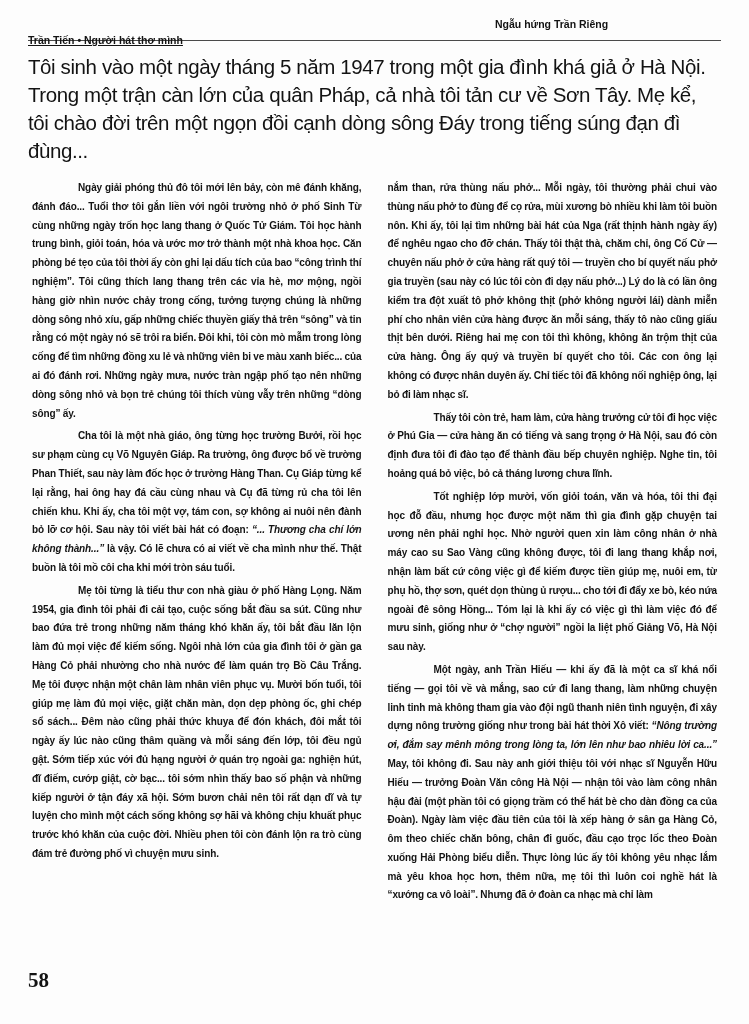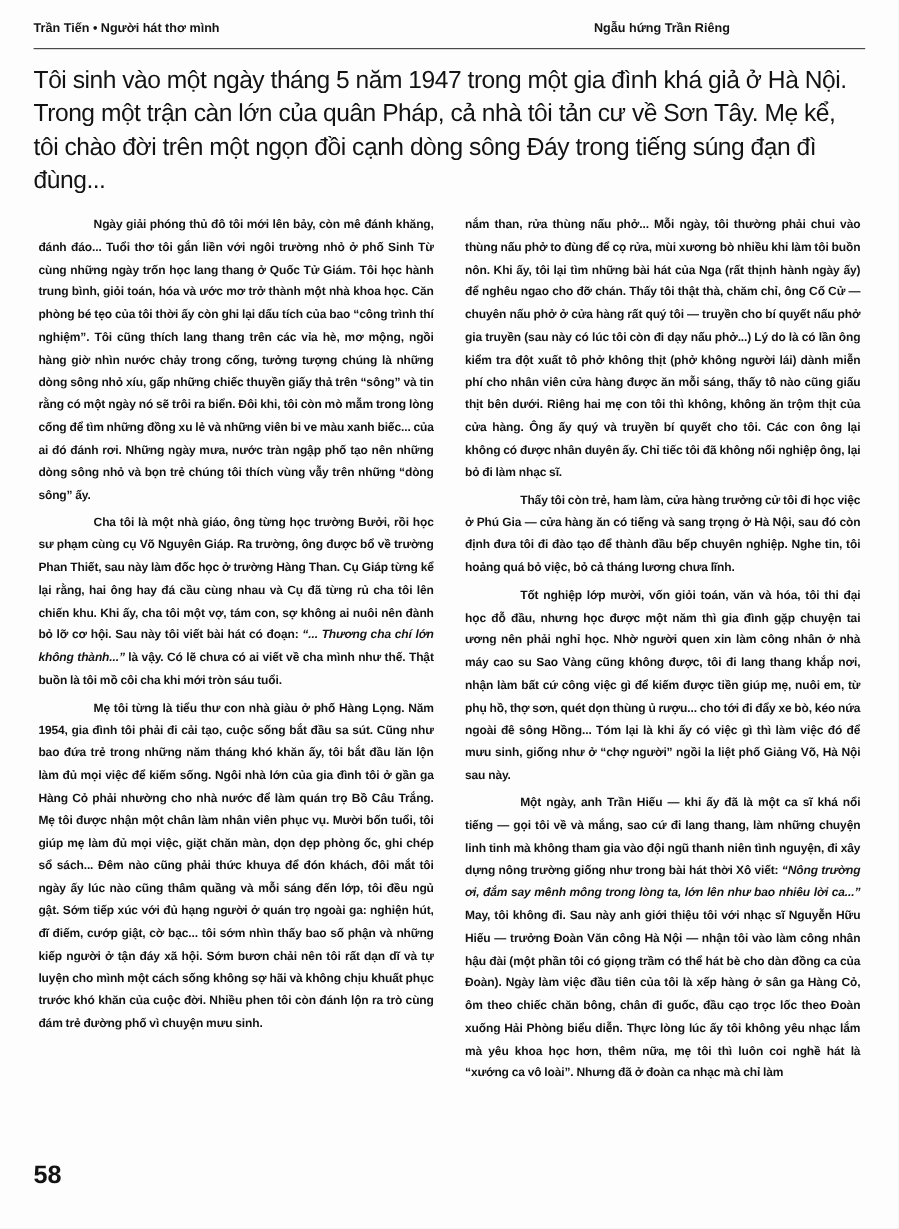--- a/index.html
+++ b/index.html
@@ -15,21 +15,21 @@
     box-sizing:border-box;
     padding:18px 28px 0 28px;
   }
   .running-head{
     position:relative;
     height:16px;
     font-size:10.5px;
     letter-spacing:0;
     white-space:nowrap;
   }
-  .running-head .rh-left{position:absolute;left:0;top:0;}
+  .running-head .rh-left{position:absolute;left:0;top:16px;text-decoration:underline;}
   .running-head .rh-right{position:absolute;left:467px;top:0;}
   .head-rule{
     border:none;
     border-top:1.5px solid #4a4a4a;
     margin:6px 0 0 0;
   }
   .lede{
     margin:12px 0 10px 0;
     font-size:20.5px;
     line-height:28px;
@@ -56,20 +56,21 @@
     word-spacing:-0.3px;
   }
   .col p.no-indent{text-indent:0;}
   .col .it{font-style:italic;}
   .page-number{
     position:absolute;
     left:28px;
     top:968px;
     font-size:21px;
     font-weight:700;
+    font-family:Liberation Serif, serif;
   }
 </style>
 </head>
 <body>
 
 <div class="page">
 
   <div class="running-head">
     <span class="rh-left">Trần Tiến  •  Người hát thơ mình</span>
     <span class="rh-right">Ngẫu hứng Trần Riêng</span>

